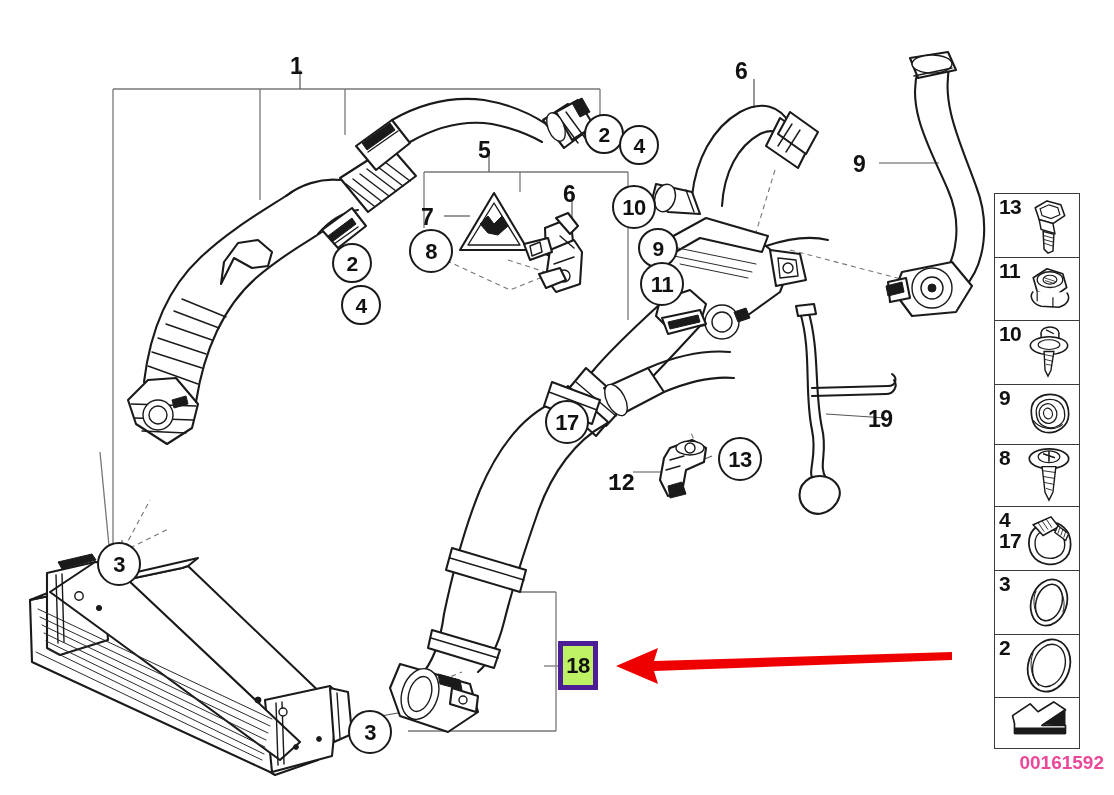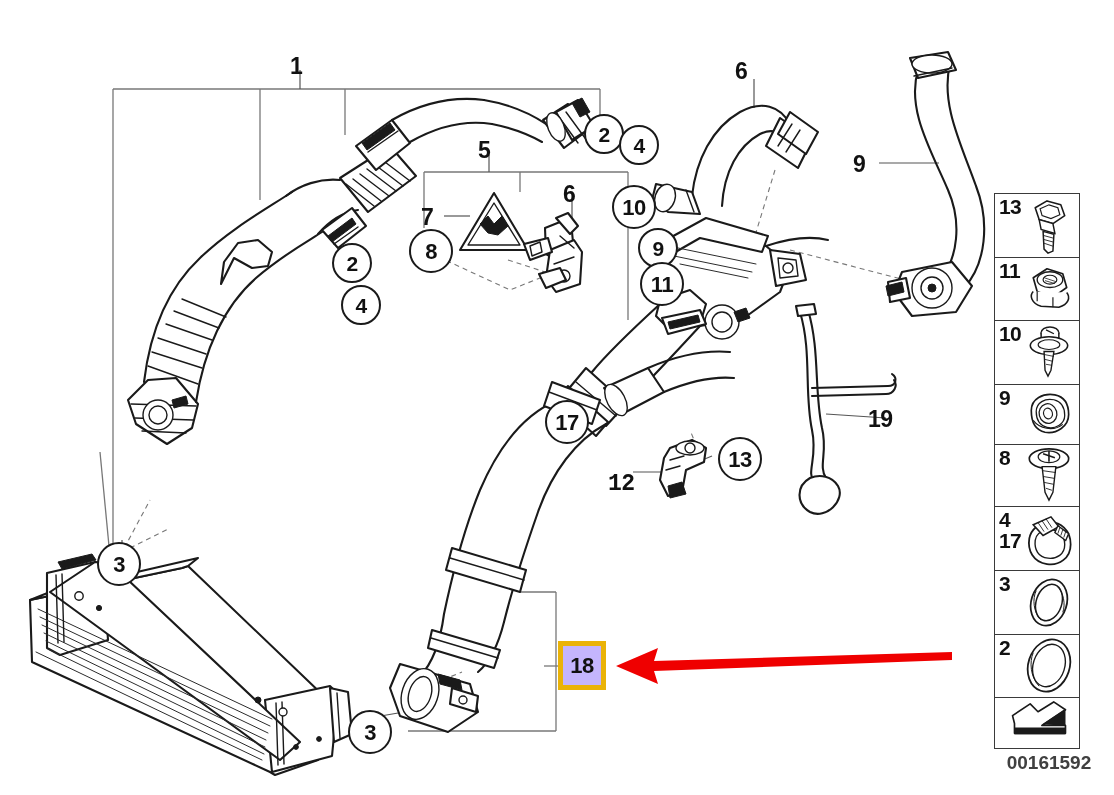--- a/index.html
+++ b/index.html
@@ -89,36 +89,36 @@
     right: 0px;
     top: 0;
     width: 62px;
     height: 100%;
   }
   #legend-code {
     position: absolute;
     left: 994px;
     top: 752px;
     width: 110px;
-    color: #404040;
+    color: #ec4899;
     font-weight: bold;
     font-size: 19px;
     letter-spacing: 0px;
     z-index: 25;
-    text-align: center;
+    text-align: right;
   }
   
   #hl-box {
     position: absolute;
     left: 558px;
     top: 641px;
-    width: 48px;
+    width: 40px;
     height: 49px;
-    border: 5px solid #eab308;
-    background: #c4b5fd;
+    border: 5px solid #4c1d95;
+    background: #bef264;
     box-sizing: border-box;
     z-index: 40;
   }
   #hl-box .num {
     display: block;
     text-align: center;
     color: #111111;
     font-weight: bold;
     font-size: 22px;
     line-height: 39px;

